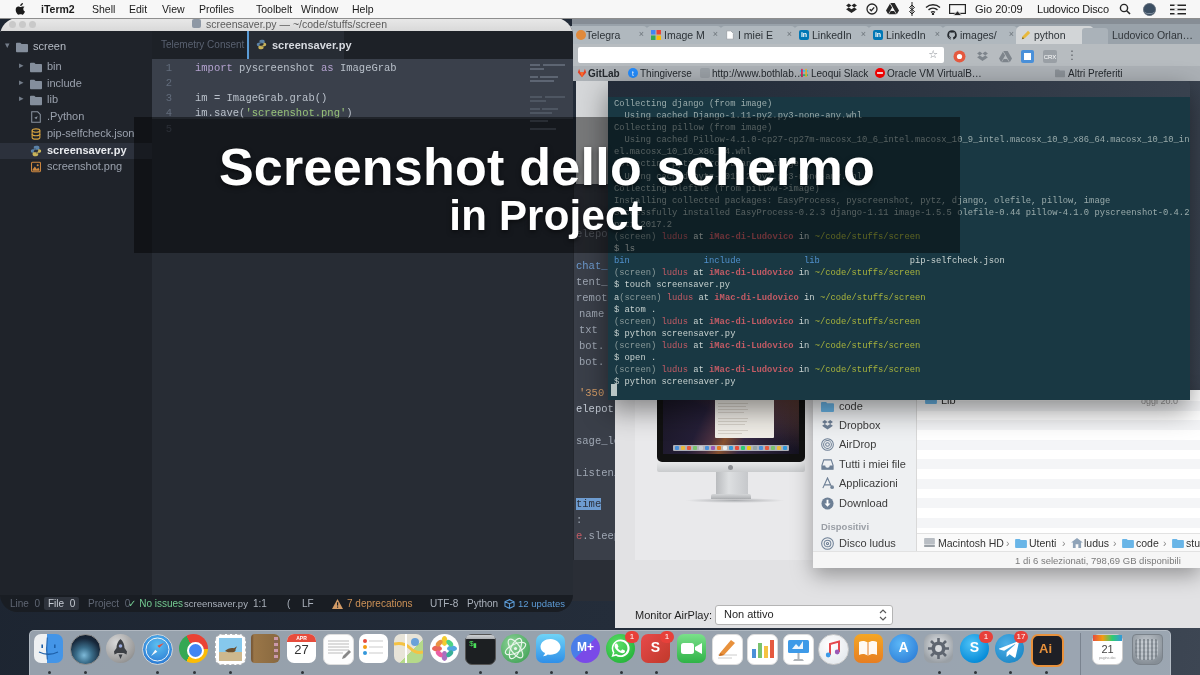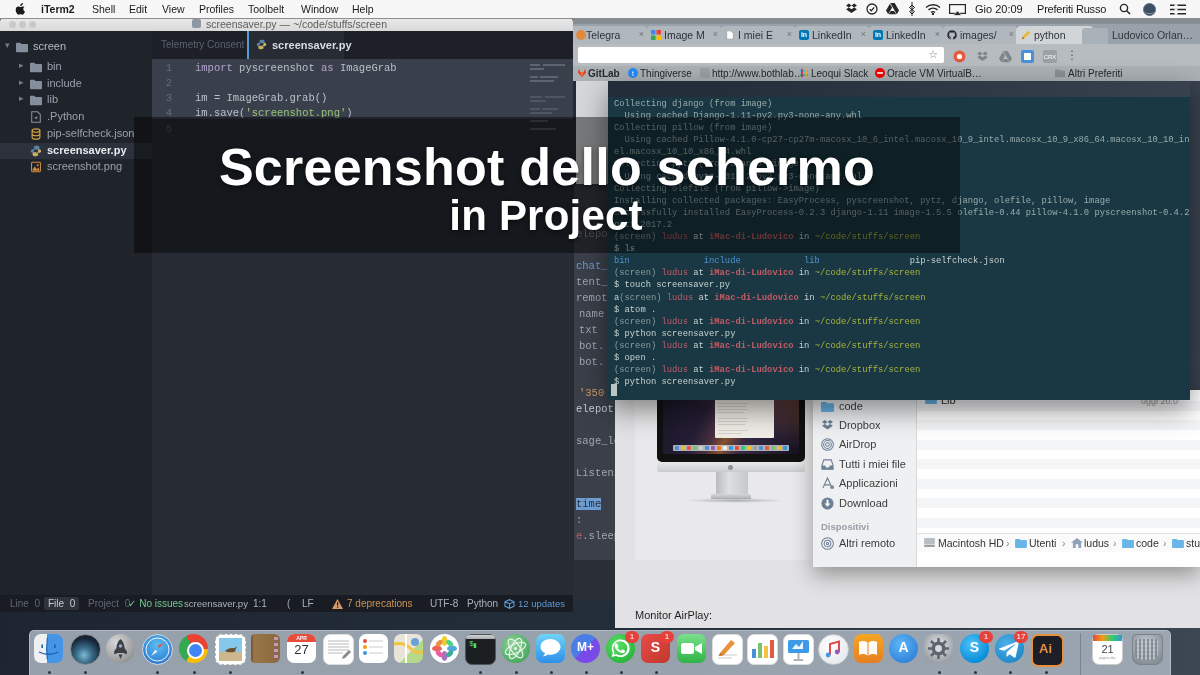--- a/index.html
+++ b/index.html
@@ -25,21 +25,21 @@
 
 #prefs{position:absolute;left:615px;top:398px;width:585px;height:230px;background:#e2e2e4;}
 
 #finder{position:absolute;left:813px;top:390px;width:387px;height:177px;background:#fff;box-shadow:0 8px 20px rgba(0,0,0,.35);}
 
 #term{position:absolute;left:608px;top:81px;width:582px;height:319px;border-radius:4px 4px 0 0;box-shadow:0 10px 28px rgba(0,0,0,.45);}
 #termbar{position:absolute;left:0;top:0;width:582px;height:16px;background:linear-gradient(#ebebeb,#d4d4d4);border-radius:4px 4px 0 0;border-bottom:1px solid #b0b0b0;}
 #termbody{position:absolute;left:0;top:16px;width:582px;height:303px;background:#193843;overflow:hidden;}
 #termtext{position:absolute;left:6px;top:1px;margin:0;font:8.8px/12.1px "Liberation Mono",monospace;color:#c8d2d0;white-space:pre;}
 
-#ed1{position:absolute;left:0;top:18px;width:573px;height:594px;background:#22262d;overflow:hidden;}
+#ed1{position:absolute;left:0;top:18px;width:573px;height:594px;background:#22262d;overflow:hidden;border-radius:18px;}
 #ed1title{position:absolute;left:0;top:0;width:573px;height:13px;background:linear-gradient(#e9e9e9,#d9d9d9);border-radius:4px 4px 0 0;border-bottom:1px solid #b5b5b5;}
 #tree{position:absolute;left:0;top:13px;width:152px;height:564px;background:#1f232a;font-size:11px;color:#9aa1ad;}
 #tabsrow{position:absolute;left:152px;top:13px;width:421px;height:28px;background:#1d2127;}
 #codepane{position:absolute;left:152px;top:41px;width:421px;height:536px;background:#272c34;}
 #codesel{position:absolute;left:152px;top:41px;width:421px;height:60px;background:#3a404b;}
 #codearea{position:absolute;left:152px;top:41px;width:421px;height:536px;font:10.5px/15.3px "Liberation Mono",monospace;color:#b9c0ca;}
 #edstatus{position:absolute;left:0;top:577px;width:573px;height:17px;background:#191d23;font-size:10px;color:#6d7480;}
 
 #shade{position:absolute;left:134px;top:117px;width:826px;height:136px;background:rgba(0,0,0,0.44);}
 #bigtitle{position:absolute;left:0;top:0;color:#fff;font-weight:bold;text-shadow:0 2px 5px rgba(0,0,0,.55);}
@@ -260,20 +260,26 @@
           <span class="mdi" style="left:104px;background:#e8b93c"></span>
           <span class="mdi" style="left:110px;background:#3498db"></span>
         </div>
     </div>
     <div style="position:absolute;left:42px;top:64px;width:148px;height:10px;background:linear-gradient(#e8e9ea,#c9cbcd);border-radius:0 0 2px 2px"></div>
     <div style="position:absolute;left:113px;top:67px;width:5px;height:5px;border-radius:50%;background:#8e9094"></div>
     <div style="position:absolute;left:101px;top:74px;width:32px;height:22px;background:linear-gradient(90deg,#b9bbbe,#dddfe1 40%,#c6c8cb)"></div>
     <div style="position:absolute;left:96px;top:96px;width:40px;height:5px;background:linear-gradient(#d4d6d8,#aeb0b3);border-radius:2px 2px 0 0"></div>
     <div style="position:absolute;left:70px;top:100px;width:100px;height:5px;background:radial-gradient(ellipse at center,rgba(120,124,128,.55),rgba(120,124,128,0) 70%)"></div>
     <span style="position:absolute;left:20px;top:211px;font-size:11px;color:#1f1f1f">Monitor AirPlay:</span>
+    <div style="position:absolute;left:100px;top:207px;width:176px;height:18px;background:#fff;border:1px solid #b4b4b4;border-radius:3px">
+      <span style="position:absolute;left:8px;top:2px;font-size:11px;color:#1f1f1f">Non attivo</span>
+      <svg style="position:absolute;right:5px;top:3px" width="8" height="12" viewBox="0 0 8 12">
+          <path d="M1 4 4 1l3 3M1 8l3 3 3-3" stroke="#5a5a5a" stroke-width="1.2" fill="none"></path>
+        </svg>
+    </div>
   </div>
   <div id="finder">
     <div style="position:absolute;left:0;top:0;width:103px;height:177px;background:#eef0f2;border-right:1px solid #d9d9d9"></div>
     <div class="frow" style="top:9px">
         <svg class="fic" viewBox="0 0 13 11">
           <path fill="#69b5e7" d="M0 2a1 1 0 0 1 1-1h4l1.3 1.3H12a1 1 0 0 1 1 1V10a1 1 0 0 1-1 1H1a1 1 0 0 1-1-1z"></path>
         </svg>
         <span class="ftxt">code</span>
       </div>
     <div class="frow" style="top:28px">
@@ -315,21 +321,21 @@
       </div>
     <span style="position:absolute;left:8px;top:131px;font-size:9.5px;color:#9a9fa6;font-weight:bold">Dispositivi</span>
     <div class="frow" style="top:146px">
         <svg class="fic" viewBox="0 0 14 14">
           <g fill="none" stroke="#6d7f95" stroke-width="1.1">
             <circle cx="7" cy="7" r="6.3"></circle>
             <circle cx="7" cy="7" r="3.6"></circle>
             <circle cx="7" cy="7" r="1.2"></circle>
           </g>
         </svg>
-        <span class="ftxt">Altri remoto</span>
+        <span class="ftxt">Disco ludus</span>
       </div>
     <div style="position:absolute;left:104px;top:0;width:283px;height:143px;background:#fff;overflow:hidden">
       <div class="fstripe" style="top:11px"></div>
         <div class="fstripe" style="top:30px"></div>
         <div class="fstripe" style="top:50px"></div>
         <div class="fstripe" style="top:69px"></div>
         <div class="fstripe" style="top:89px"></div>
         <div class="fstripe" style="top:108px"></div>
         <div class="fstripe" style="top:128px"></div>
       <svg style="position:absolute;left:8px;top:4px" width="12" height="10" viewBox="0 0 13 11">
@@ -359,20 +365,23 @@
           <path fill="#69b5e7" d="M0 2a1 1 0 0 1 1-1h4l1.3 1.3H12a1 1 0 0 1 1 1V10a1 1 0 0 1-1 1H1a1 1 0 0 1-1-1z"></path>
         </svg>
       <span class="pseg" style="left:219px">code</span>
         <span class="psep" style="left:246px">›</span>
       <svg class="pfold" style="left:255px" viewBox="0 0 13 11">
           <path fill="#69b5e7" d="M0 2a1 1 0 0 1 1-1h4l1.3 1.3H12a1 1 0 0 1 1 1V10a1 1 0 0 1-1 1H1a1 1 0 0 1-1-1z"></path>
         </svg>
       <span class="pseg" style="left:269px">stuffs</span>
 
     </div>
+    <div id="fstatus">
+        <span style="position:absolute;left:202px;top:3px">1 di 6 selezionati, 798,69 GB disponibili</span>
+      </div>
   </div>
   <div id="term">
     <div id="termbody">
         <pre id="termtext"><span class="pip">Collecting django (from image)
   Using cached Django-1.11-py2.py3-none-any.whl
 Collecting pillow (from image)
   Using cached Pillow-4.1.0-cp27-cp27m-macosx_10_6_intel.macosx_10_9_intel.macosx_10_9_x86_64.macosx_10_10_int
 el.macosx_10_10_x86_64.whl
 Collecting pytz (from django-&gt;image)
   Using cached pytz-2017.2-py2.py3-none-any.whl
@@ -540,21 +549,21 @@
     </div>
   <div id="menubar">
     <svg class="abs" style="left:14px;top:3px" width="12" height="13" viewBox="0 0 12 13">
         <path fill="#1a1a1a" d="M8.2 2.1c.5-.6.8-1.4.7-2.1-.7 0-1.5.5-2 1-.4.5-.8 1.3-.7 2.1.8 0 1.5-.4 2-1zM9 3.5c-1.1 0-2 .6-2.5.6S5.2 3.5 4.3 3.5C3 3.6 1.7 4.6 1.7 6.7c0 1.3.5 2.7 1.1 3.6.5.8 1 1.4 1.7 1.4.7 0 1-.4 1.9-.4.9 0 1.1.4 1.9.4.8 0 1.3-.7 1.8-1.5.6-.9.8-1.7.8-1.8 0 0-1.6-.6-1.6-2.4 0-1.5 1.2-2.2 1.3-2.3C9.9 3.7 8.9 3.5 9 3.5z"></path>
       </svg>
     <span class="mi" style="left:41px;font-weight:bold">iTerm2</span>
     <span class="mi" style="left:92px">Shell</span>
     <span class="mi" style="left:129px">Edit</span>
     <span class="mi" style="left:162px">View</span>
     <span class="mi" style="left:199px">Profiles</span>
-    <span class="mi" style="left:248px">Toolbelt</span>
+    <span class="mi" style="left:256px">Toolbelt</span>
     <span class="mi" style="left:301px">Window</span>
     <span class="mi" style="left:352px">Help</span>
     <svg class="abs" style="left:845px;top:3px" width="13" height="12" viewBox="0 0 24 22">
         <path fill="#262626" d="M12 4.5 7 8l5 3.5L7 15l-5-3.5L7 8 2 4.5 7 1zm0 0L17 1l5 3.5L17 8l5 3.5L17 15l-5-3.5L17 8zm0 7L17 15l-2.3 1.6L12 18.5l-2.7-1.9L7 15z"></path>
       </svg>
     <svg class="abs" style="left:866px;top:3px" width="12" height="12" viewBox="0 0 12 12">
         <circle cx="6" cy="6" r="5" fill="none" stroke="#262626" stroke-width="1.3"></circle>
         <path d="M3.8 6.2 5.3 7.7 8.2 4.4" stroke="#262626" stroke-width="1.3" fill="none"></path>
       </svg>
     <svg class="abs" style="left:886px;top:3px" width="13" height="12" viewBox="0 0 13 12">
@@ -569,21 +578,21 @@
           <path d="M3.5 6.9a7 7 0 0 1 9 0"></path>
           <path d="M6 9.3a3.6 3.6 0 0 1 4 0"></path>
         </g>
         <circle cx="8" cy="11" r="1.2" fill="#262626"></circle>
       </svg>
     <svg class="abs" style="left:949px;top:4px" width="17" height="12" viewBox="0 0 17 12">
         <rect x="0.6" y="0.6" width="15.8" height="8.8" fill="none" stroke="#262626" stroke-width="1.2"></rect>
         <path fill="#262626" stroke="#f7f7f7" stroke-width="0.8" d="M4.2 11.6 8.5 6.8l4.3 4.8z"></path>
       </svg>
     <span class="mi" style="left:975px;font-size:11px;top:3px">Gio 20:09</span>
-    <span class="mi" style="left:1037px;font-size:11px;top:3px;letter-spacing:-0.2px">Preferiti Russo</span>
+    <span class="mi" style="left:1037px;font-size:11px;top:3px;letter-spacing:-0.2px">Ludovico Disco</span>
     <svg class="abs" style="left:1119px;top:3px" width="12" height="12" viewBox="0 0 12 12">
         <circle cx="5" cy="5" r="3.6" fill="none" stroke="#262626" stroke-width="1.4"></circle>
         <path d="M7.7 7.7 11 11" stroke="#262626" stroke-width="1.6"></path>
       </svg>
     <svg class="abs" style="left:1143px;top:3px" width="13" height="13" viewBox="0 0 13 13">
         <circle cx="6.5" cy="6.5" r="6.2" fill="#3c4f63"></circle>
         <path d="M1 8.5a6 4 0 0 0 11 0 8 7 0 0 1-11 0z" fill="#cfd8e2"></path>
         <circle cx="6.5" cy="6.5" r="6" fill="none" stroke="#6b7582" stroke-width="0.8"></circle>
       </svg>
     <svg class="abs" style="left:1170px;top:4px" width="16" height="11" viewBox="0 0 16 11">

